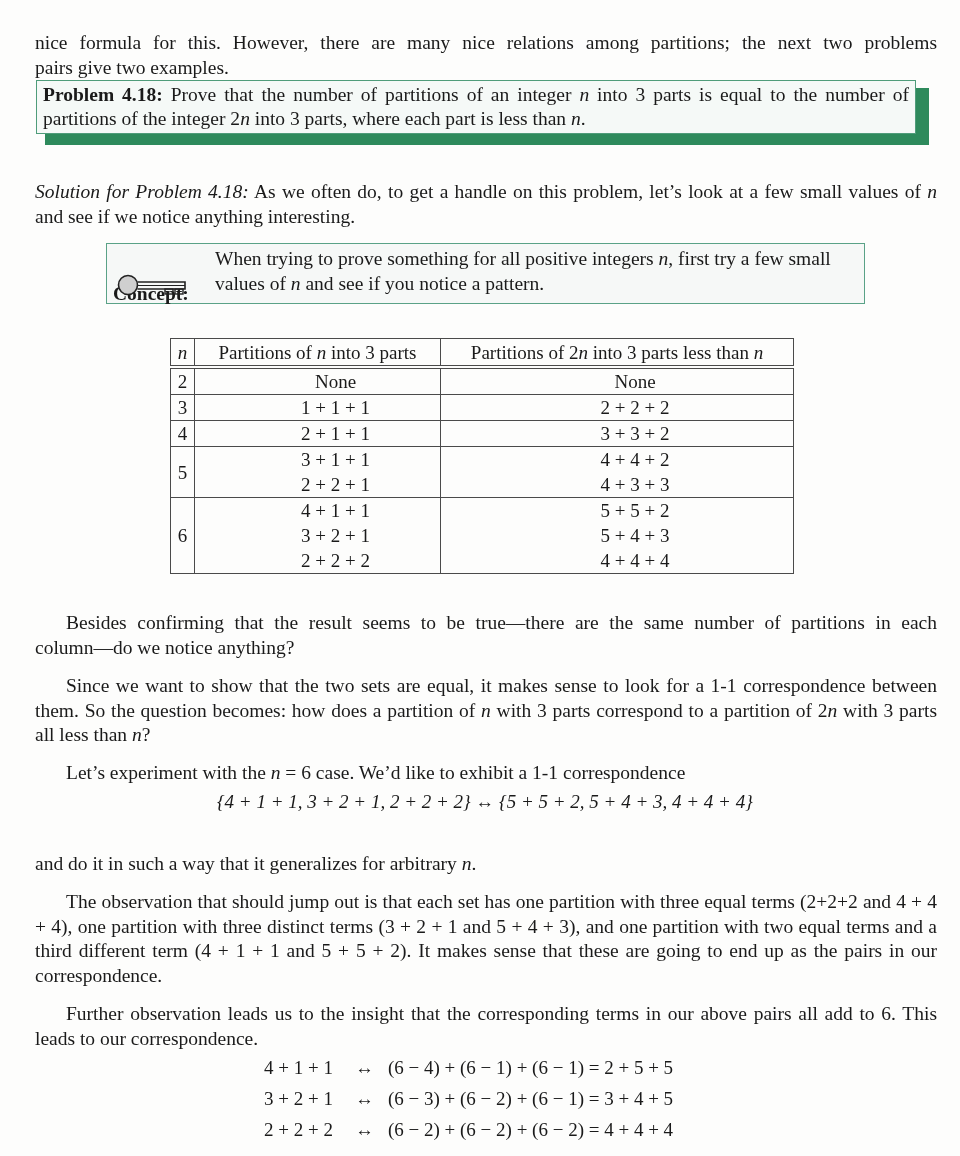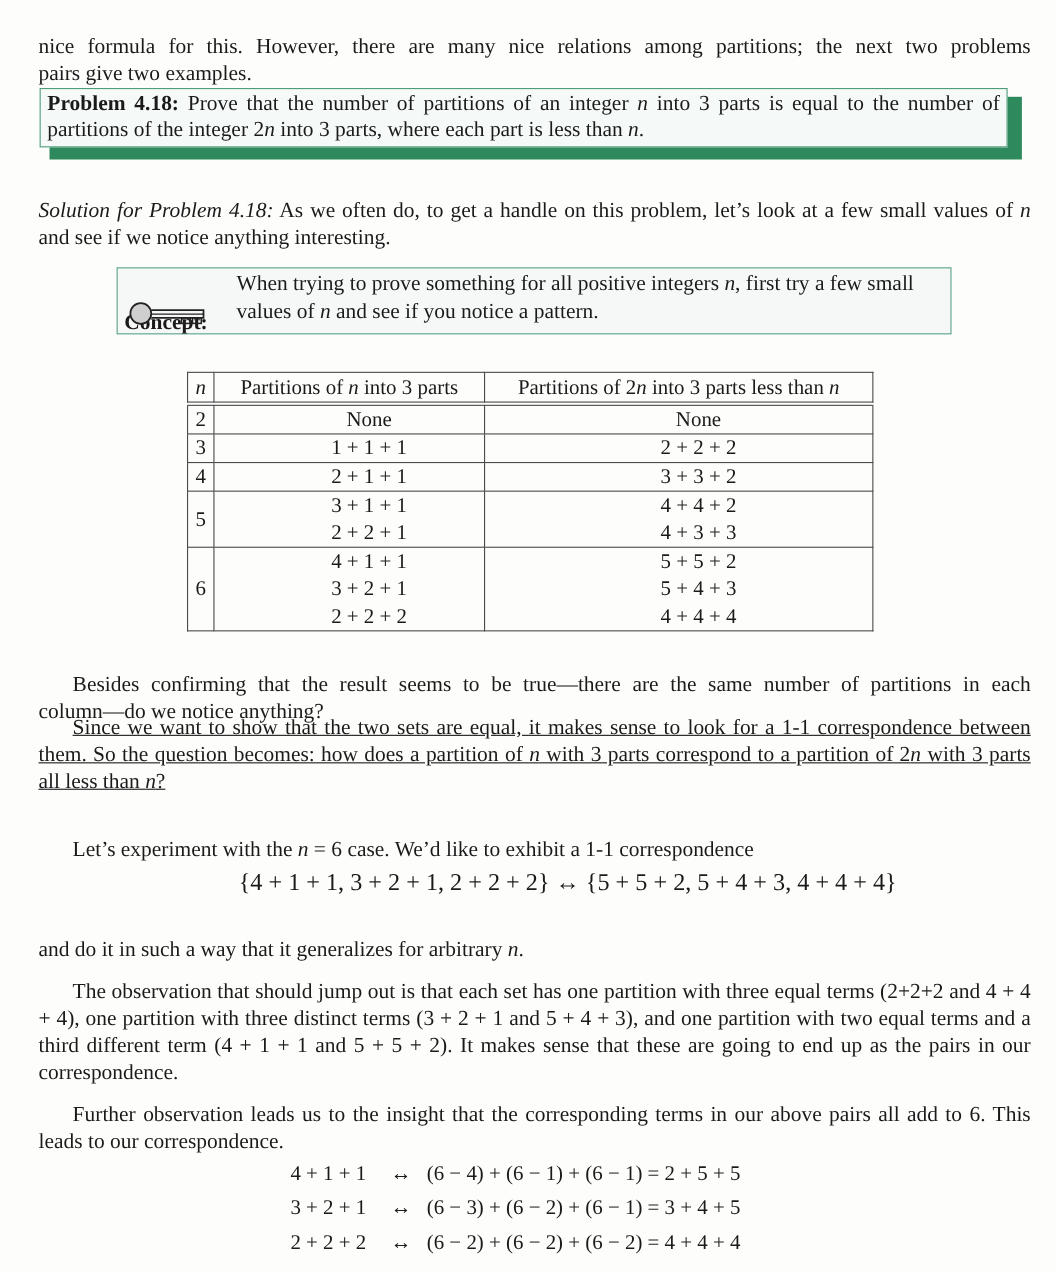--- a/index.html
+++ b/index.html
@@ -59,21 +59,21 @@
     vertical-align: middle;
   }
   table.parts thead th { height: 26px; }
   table.parts tr.gap td { height: 2px; padding: 0; border-left: none; border-right: none; }
   table.parts .ncol { width: 13px; text-align: center; padding: 0 5px; }
   table.parts .c1 { width: 229px; }
   table.parts .c2 { width: 336px; }
   .cell-lines div { height: 25px; margin-left: 36px; }
 
   
-  .display { position: absolute; font-size: 22px; white-space: pre; }
+  .display { position: absolute; font-size: 19px; white-space: pre; font-style: italic; }
   .corr-table { position: absolute; left: 264px; top: 1053px; border-collapse: collapse; font-size: 19px; }
   .corr-table td { padding: 0; height: 31px; white-space: pre; }
   .corr-table td.arrow { padding: 0 14px 0 22px; text-align: center; }
 </style>
 </head>
 <body>
 
 <div class="para" style="top:15px;">
   <div class="just-last">nice formula for this. However, there are many nice relations among partitions; the next two problems</div>
   <div>pairs give two examples.</div>
@@ -166,21 +166,21 @@
       </td>
     </tr>
   </tbody>
 </table>
 
 <div class="para indent" style="top:595px;">
   <div class="just-last">Besides confirming that the result seems to be true—there are the same number of partitions in each</div>
   <div style="text-indent:0">column—do we notice anything?</div>
 </div>
 
-<div class="para indent" style="top:634px;text-decoration:underline;">
+<div class="para indent" style="top:658px;">
   <span>Since we want to show that the two sets are equal, it makes sense to look for a 1-1 correspondence between them. So the question becomes: how does a partition of </span><i class="v">n</i><span> with 3 parts correspond to a partition of 2</span><i class="v">n</i><span> with 3 parts all less than </span><i class="v">n</i><span>?</span>
 </div>
 
 <div class="para indent" style="top:745px;">
   <span>Let’s experiment with the </span><i class="v">n</i><span> = 6 case. We’d like to exhibit a 1-1 correspondence</span>
 </div>
 
 <div class="display" style="left:217px; top:790px;">{4 + 1 + 1, 3 + 2 + 1, 2 + 2 + 2} ↔ {5 + 5 + 2, 5 + 4 + 3, 4 + 4 + 4}</div>
 
 <div class="para" style="top:836px;">

